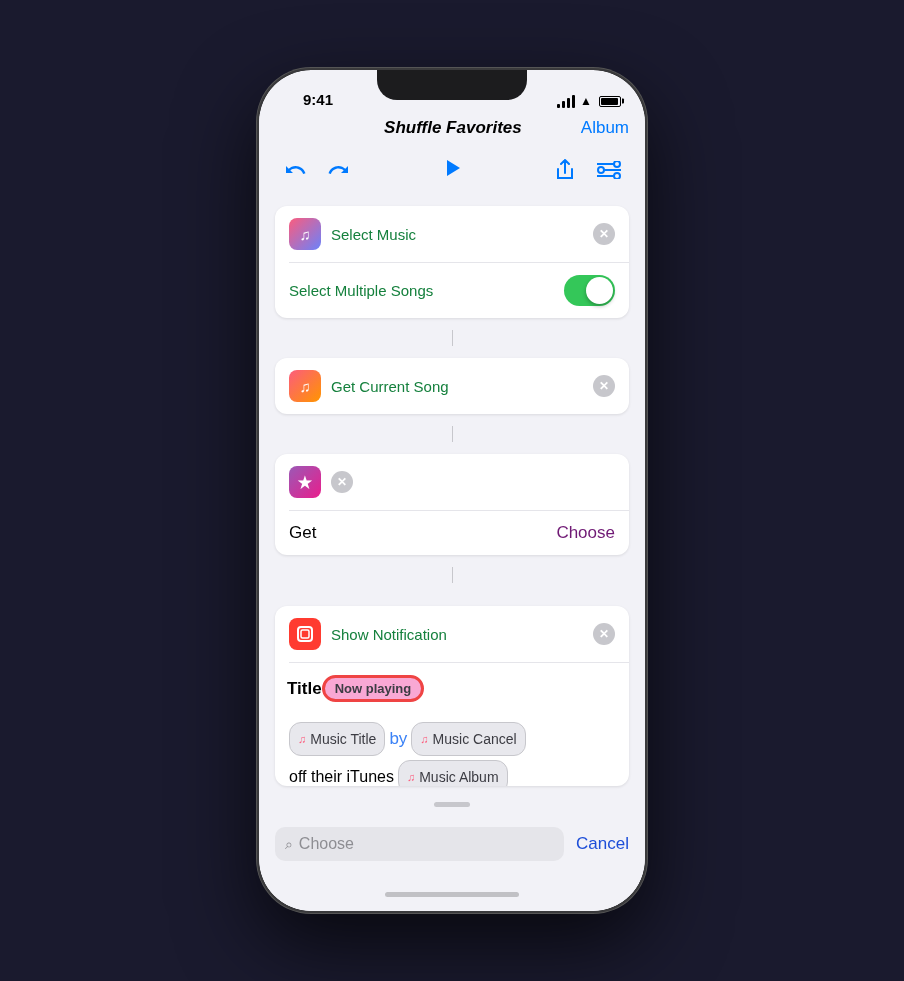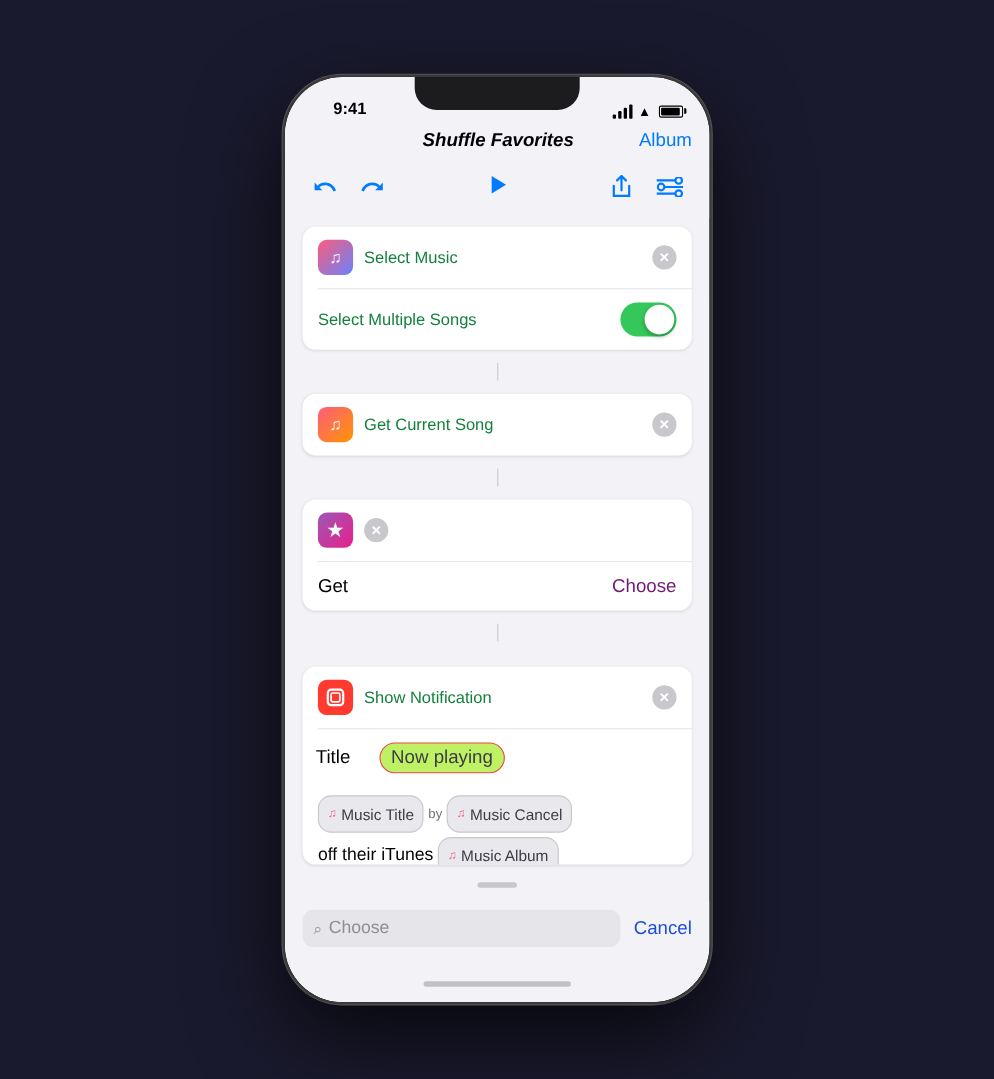--- a/index.html
+++ b/index.html
@@ -263,33 +263,34 @@
       background: #fff;
       border-radius: 12px;
       overflow: hidden;
       box-shadow: 0 1px 3px rgba(0,0,0,0.1);
       margin-top: 11px;
     }
     .title-row {
       display: flex;
       align-items: center;
       padding: 12px 12px;
-      gap: 26px;
+      gap: 0;
+      font-weight: bold;
     }
     .title-static {
       font-size: 17px;
       color: #000;
     }
     .now-playing-pill {
-      background: #bef264;
+      background: #f9a8d4;
       border-radius: 14px;
       padding: 3px 10px;
-      font-size: 17px;
+      font-size: 13px;
       color: #3c3c43;
-      border: 1px solid #ef4444;
+      border: 3px solid #ef4444;
     }
     
     .body-area {
       padding: 8px 14px 14px;
       font-size: 16px;
       color: #000;
       line-height: 2;
       display: flex;
       flex-wrap: wrap;
       align-items: center;
@@ -546,21 +547,21 @@
             <span class="title-static">Title</span>
             <span class="now-playing-pill">Now playing</span>
           </div>
 
           <div class="body-area" style="position:relative;">
 
             <span class="music-pill">
               <span class="music-pill-icon">♫</span>
               <span>Music Title</span>
             </span>
-            <span style="font-size:12px; color:#737373;text-align:right;">by</span>
+            <span style="font-size:17px; color:#3b82f6;text-align:right;">by</span>
             <span class="music-pill">
               <span class="music-pill-icon">♫</span>
               <span>Music Cancel</span>
             </span>
             <span style="font-size:16px; color:#000;">off their iTunes</span>
             <span class="music-pill">
               <span class="music-pill-icon">♫</span>
               <span>Music Album</span>
             </span>
           </div>

